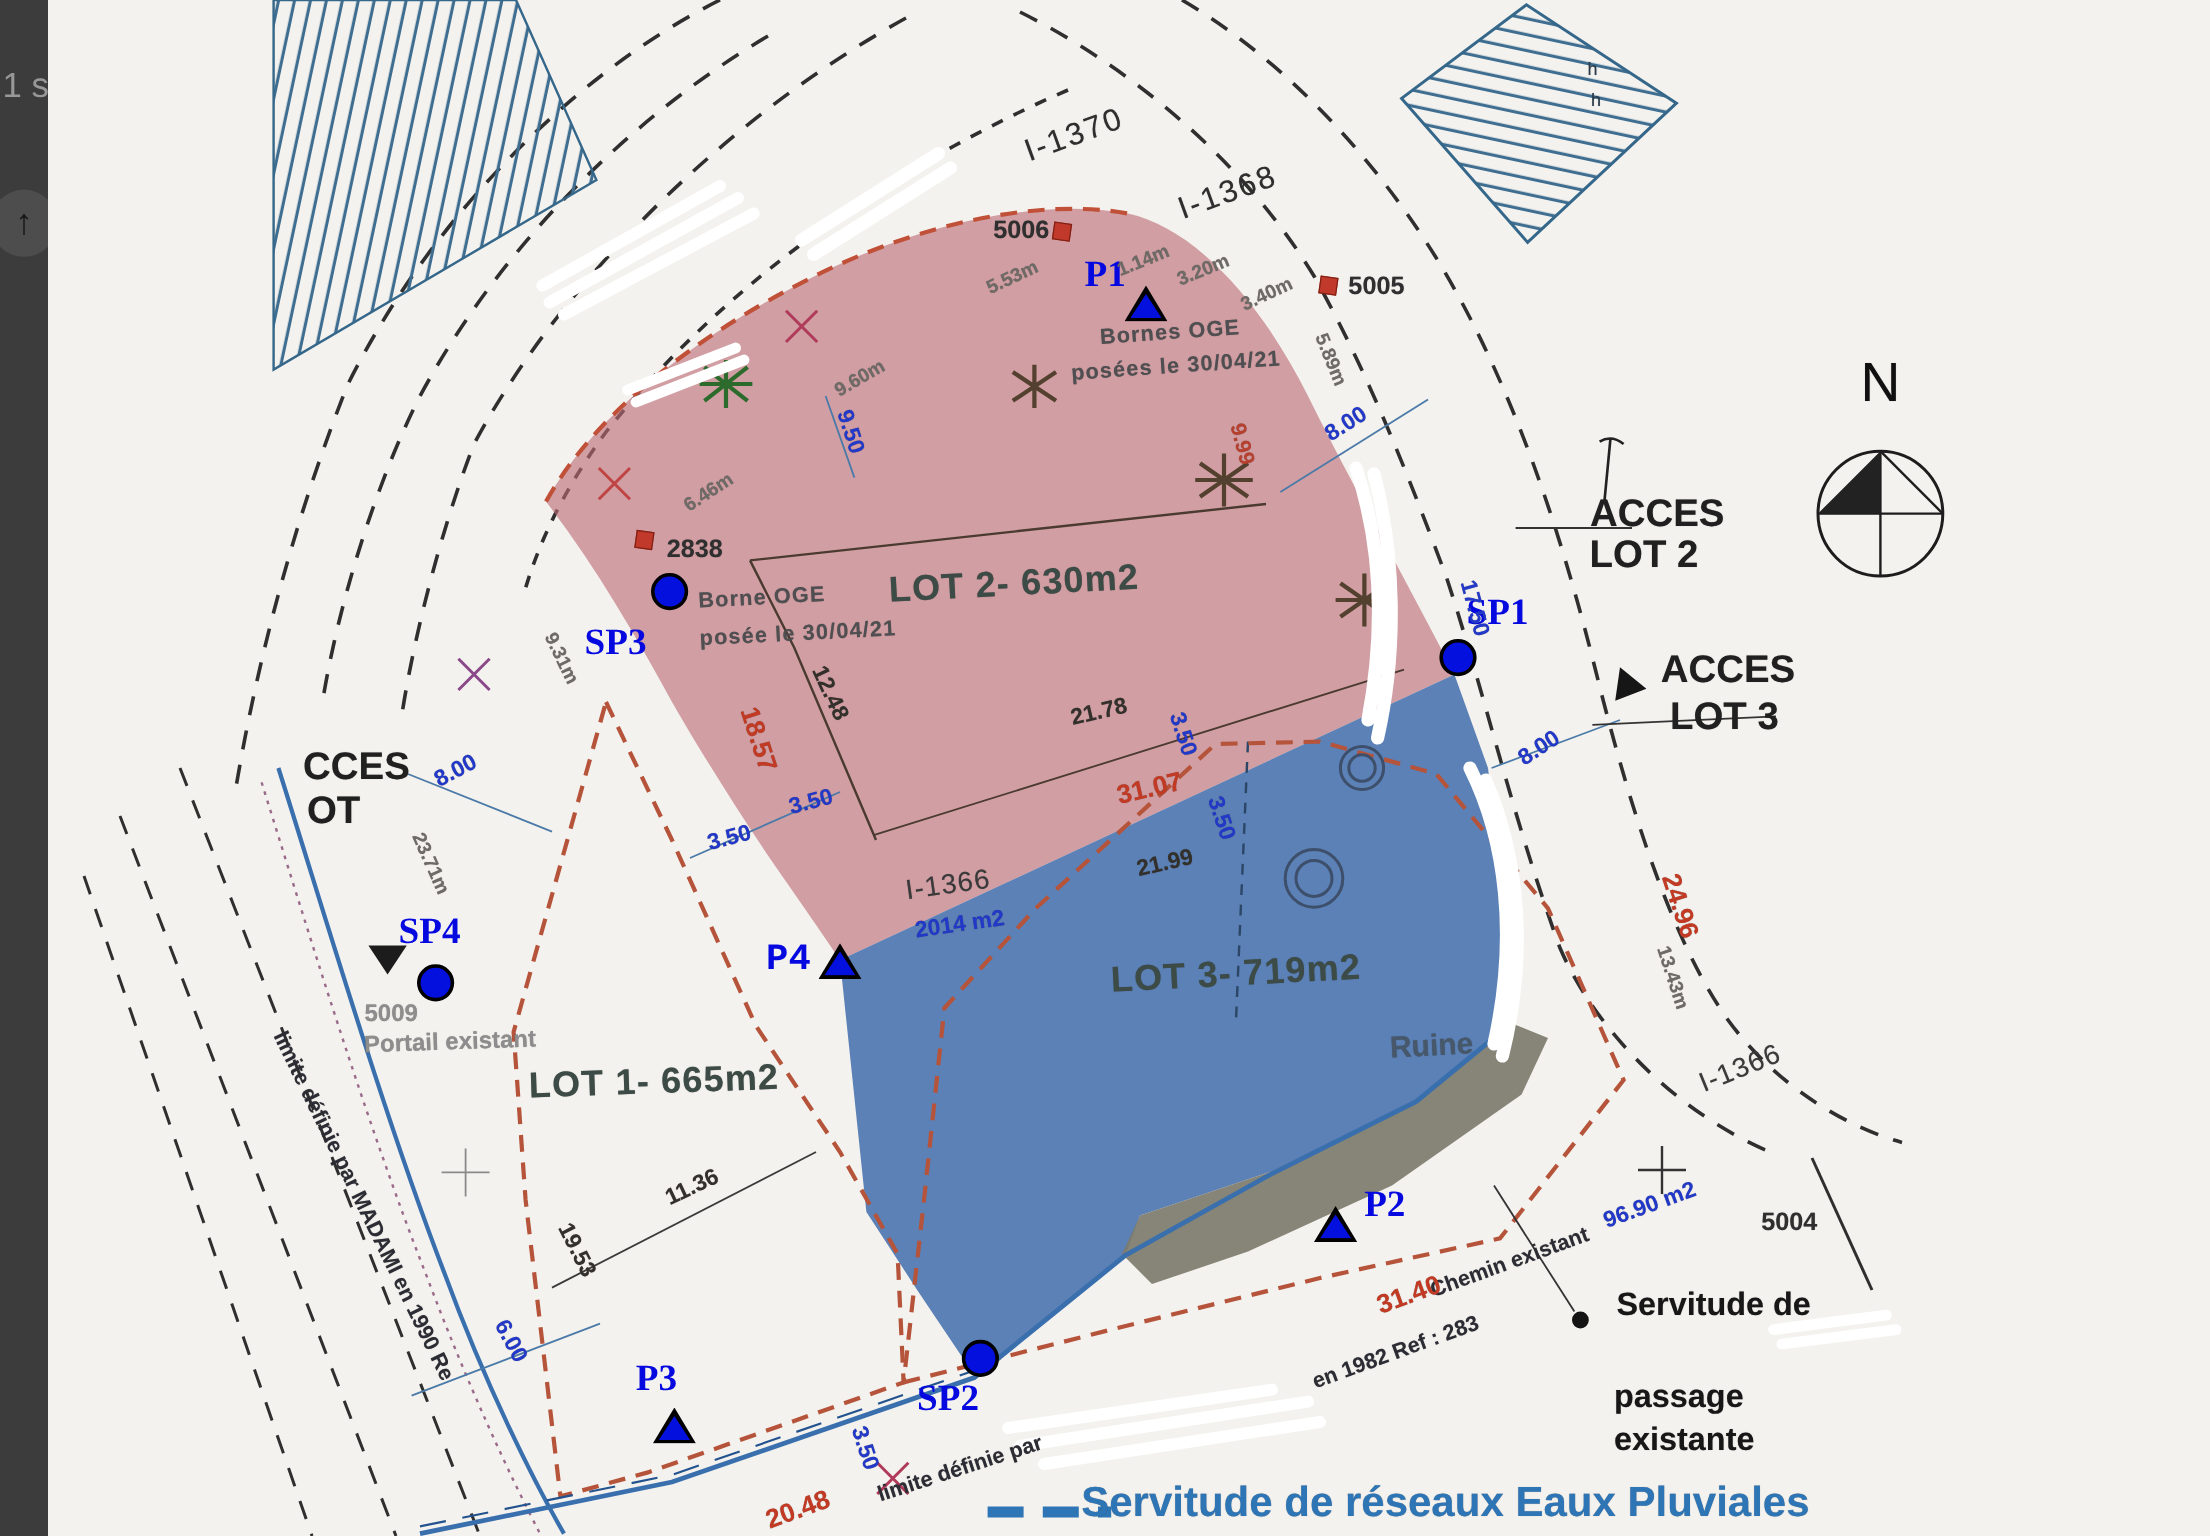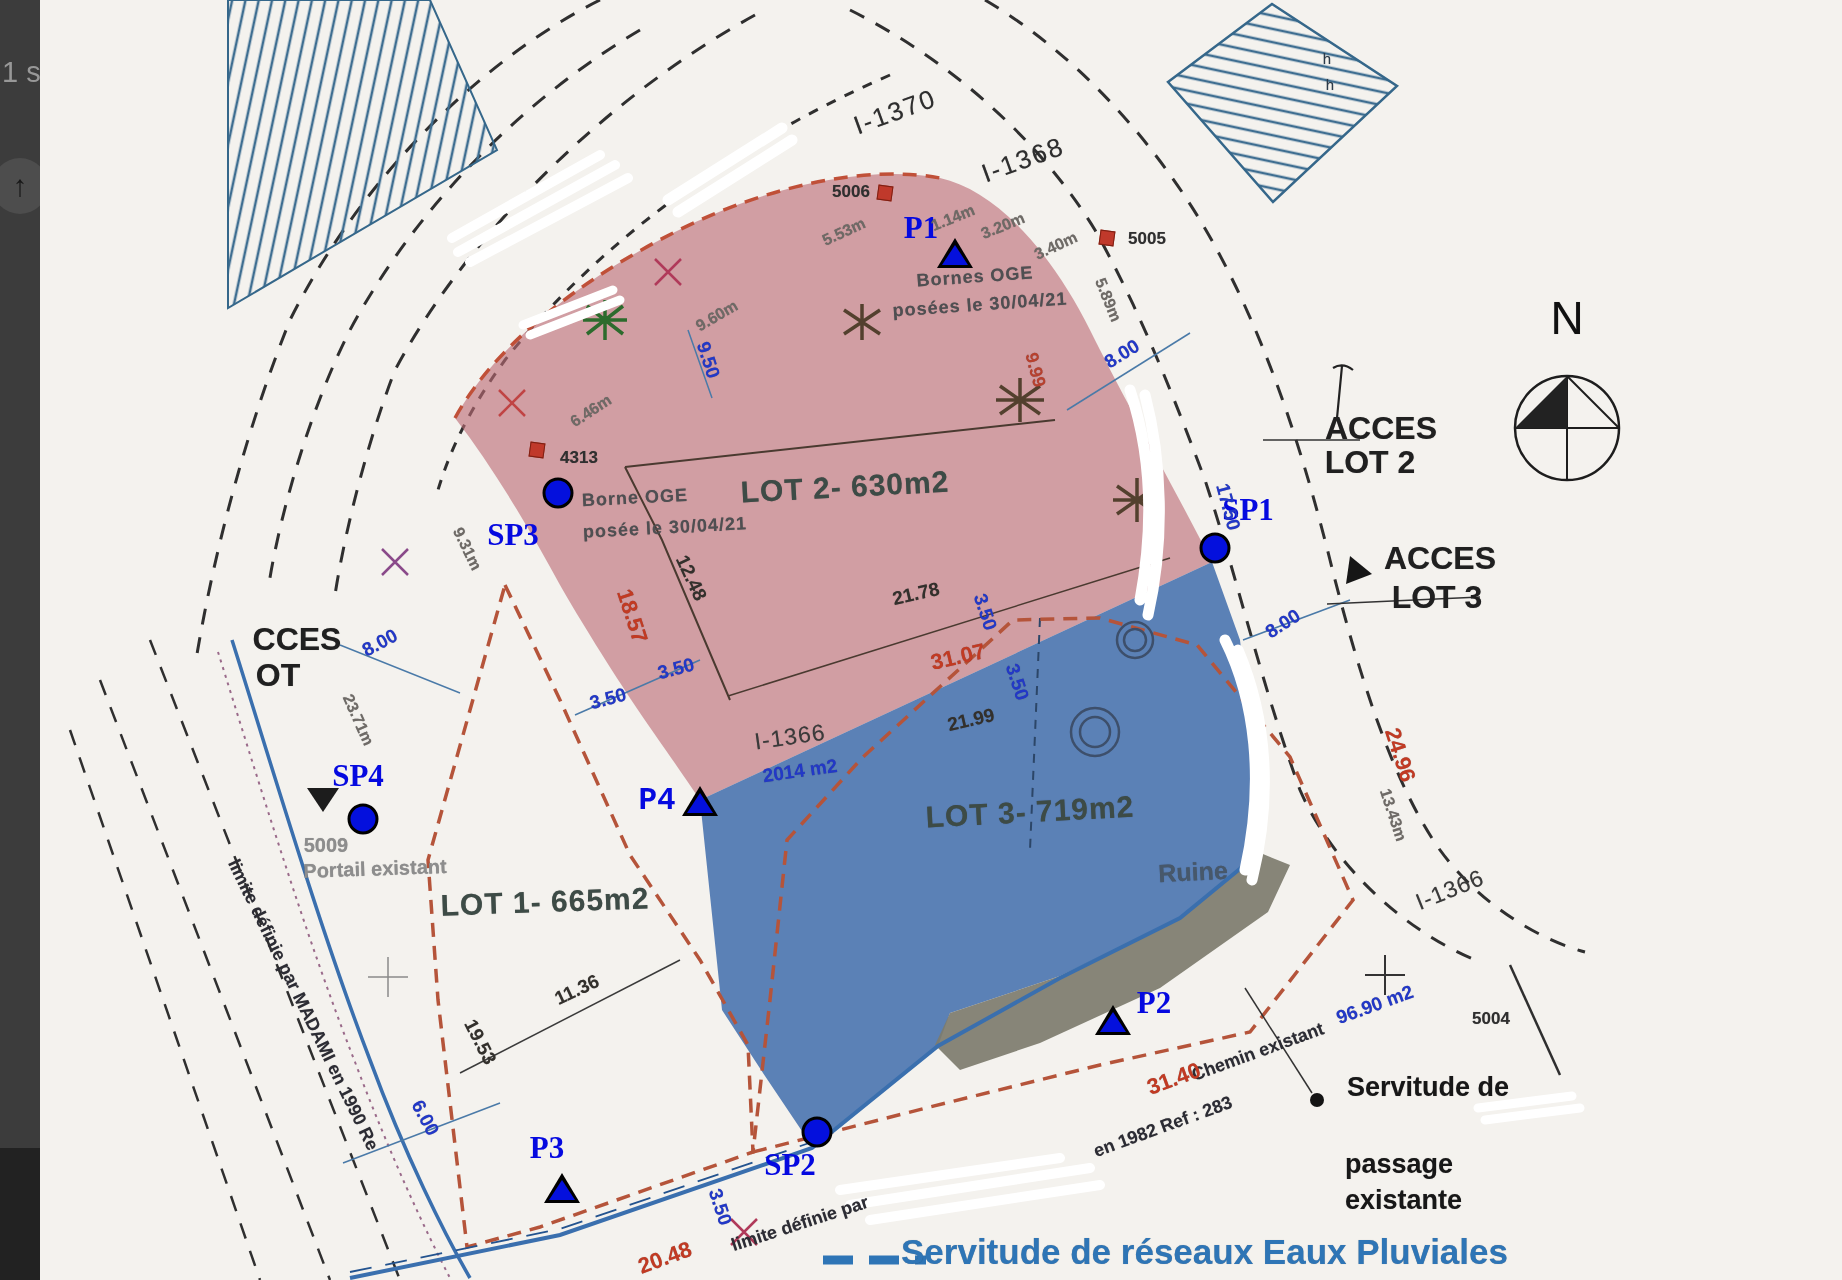--- a/index.html
+++ b/index.html
@@ -1,28 +1,28 @@
 <!DOCTYPE html>
 <html><head>
 <meta charset="utf-8">
 <style>
   html,body{margin:0;padding:0;background:#222;}
   body{width:1842px;height:1280px;overflow:hidden;display:flex;font-family:"Liberation Sans",sans-serif;}
-  #sidebar{width:40px;height:1148px;background:#3c3c3c;position:relative;flex:0 0 40px;}
+  #sidebar{width:40px;height:1280px;background:#3c3c3c;position:relative;flex:0 0 40px;}
   #sidebar .partial{position:absolute;left:2px;top:56px;font-size:29px;color:#989898;white-space:nowrap;}
   #scrolltop{position:absolute;left:-8px;top:158px;width:56px;height:56px;border-radius:50%;background:#4d4d4d;border:none;display:flex;align-items:center;justify-content:center;}
   #scrolltop span{font-size:30px;color:#181818;font-weight:700;}
   #page{position:relative;width:1802px;height:1280px;background:#f4f2ee;overflow:hidden;}
   #page svg{position:absolute;left:0;top:0;}
   #labels{position:absolute;left:0;top:0;width:100%;height:100%;}
   .lbl{position:absolute;white-space:nowrap;transform:translate(-50%,-50%) rotate(var(--r,0deg));text-shadow:0 0 .7px rgba(40,40,40,.45);}
   .lbl.al{transform:translate(0,-50%) rotate(var(--r,0deg));transform-origin:left center;}
   .road{font-size:26px;color:#2e2e2e;letter-spacing:2px;}
   .road2{font-size:23px;color:#3a3a3a;letter-spacing:1px;}
-  .num{font-size:17px;color:#2f2f2f;font-weight:600;text-align:center;}
+  .num{font-size:21px;color:#2f2f2f;font-weight:600;text-align:center;}
   .numg{font-size:20px;color:#8d8d8d;font-weight:600;}
   .ml{font-size:31px;font-family:"Liberation Serif",serif;font-weight:700;color:#0509e0;text-shadow:none;}
   .lot{font-size:30px;color:#3d4b46;font-weight:600;letter-spacing:1px;}
   .ruine{font-size:25px;color:#47586b;font-weight:600;}
   .acc{font-size:32px;color:#202020;font-weight:600;}
   .nl{font-size:46px;color:#101010;}
   .serv{font-size:27px;color:#171717;font-weight:600;}
   .bluebig{font-size:35px;color:#2e75b6;font-weight:600;}
   .scan{font-size:18px;color:#4f4f52;font-weight:600;letter-spacing:1px;}
   .scand{font-size:18px;color:#2c2c34;font-weight:600;}
@@ -168,21 +168,21 @@
   </g>
 </svg>
 
 <div id="labels">
       <span class="lbl road" style="left: 855px; top: 112px; --r: -20deg;">I-1370</span>
       <span class="lbl road" style="left: 983px; top: 160px; --r: -20deg;">I-1368</span>
       <span class="lbl road2" style="left: 750px; top: 737px; --r: -8deg;">I-1366</span>
       <span class="lbl road2" style="left: 1410px; top: 890px; --r: -22deg;">I-1366</span>
       <span class="lbl num" style="left: 811px; top: 192px; --r: 0deg;">5006</span>
       <span class="lbl num" style="left: 1107px; top: 239px; --r: 0deg;">5005</span>
-      <span class="lbl num" style="left: 539px; top: 458px; --r: 0deg;">4313</span>
+      <span class="lbl num" style="left: 539px; top: 458px; --r: 0deg;">2838</span>
       <span class="lbl numg" style="left: 286px; top: 845px; --r: 0deg;">5009</span>
       <span class="lbl num" style="left: 1451px; top: 1019px; --r: 0deg;">5004</span>
       <span class="lbl ml" style="left: 881px; top: 228px; --r: 0deg;">P1</span>
       <span class="lbl ml" style="left: 1114px; top: 1003px; --r: 0deg;">P2</span>
       <span class="lbl ml" style="left: 507px; top: 1148px; --r: 0deg;">P3</span>
       <span class="lbl ml" style="left: 617px; top: 800px; font-family: Liberation Mono, monospace; --r: 0deg;">P4</span>
       <span class="lbl ml" style="left: 1160px; top: 510px; margin-left: 48px; --r: 0deg;">SP1</span>
       <span class="lbl ml" style="left: 750px; top: 1165px; --r: 0deg;">SP2</span>
       <span class="lbl ml" style="left: 473px; top: 535px; --r: 0deg;">SP3</span>
       <span class="lbl ml" style="left: 318px; top: 776px; --r: 0deg;">SP4</span>

